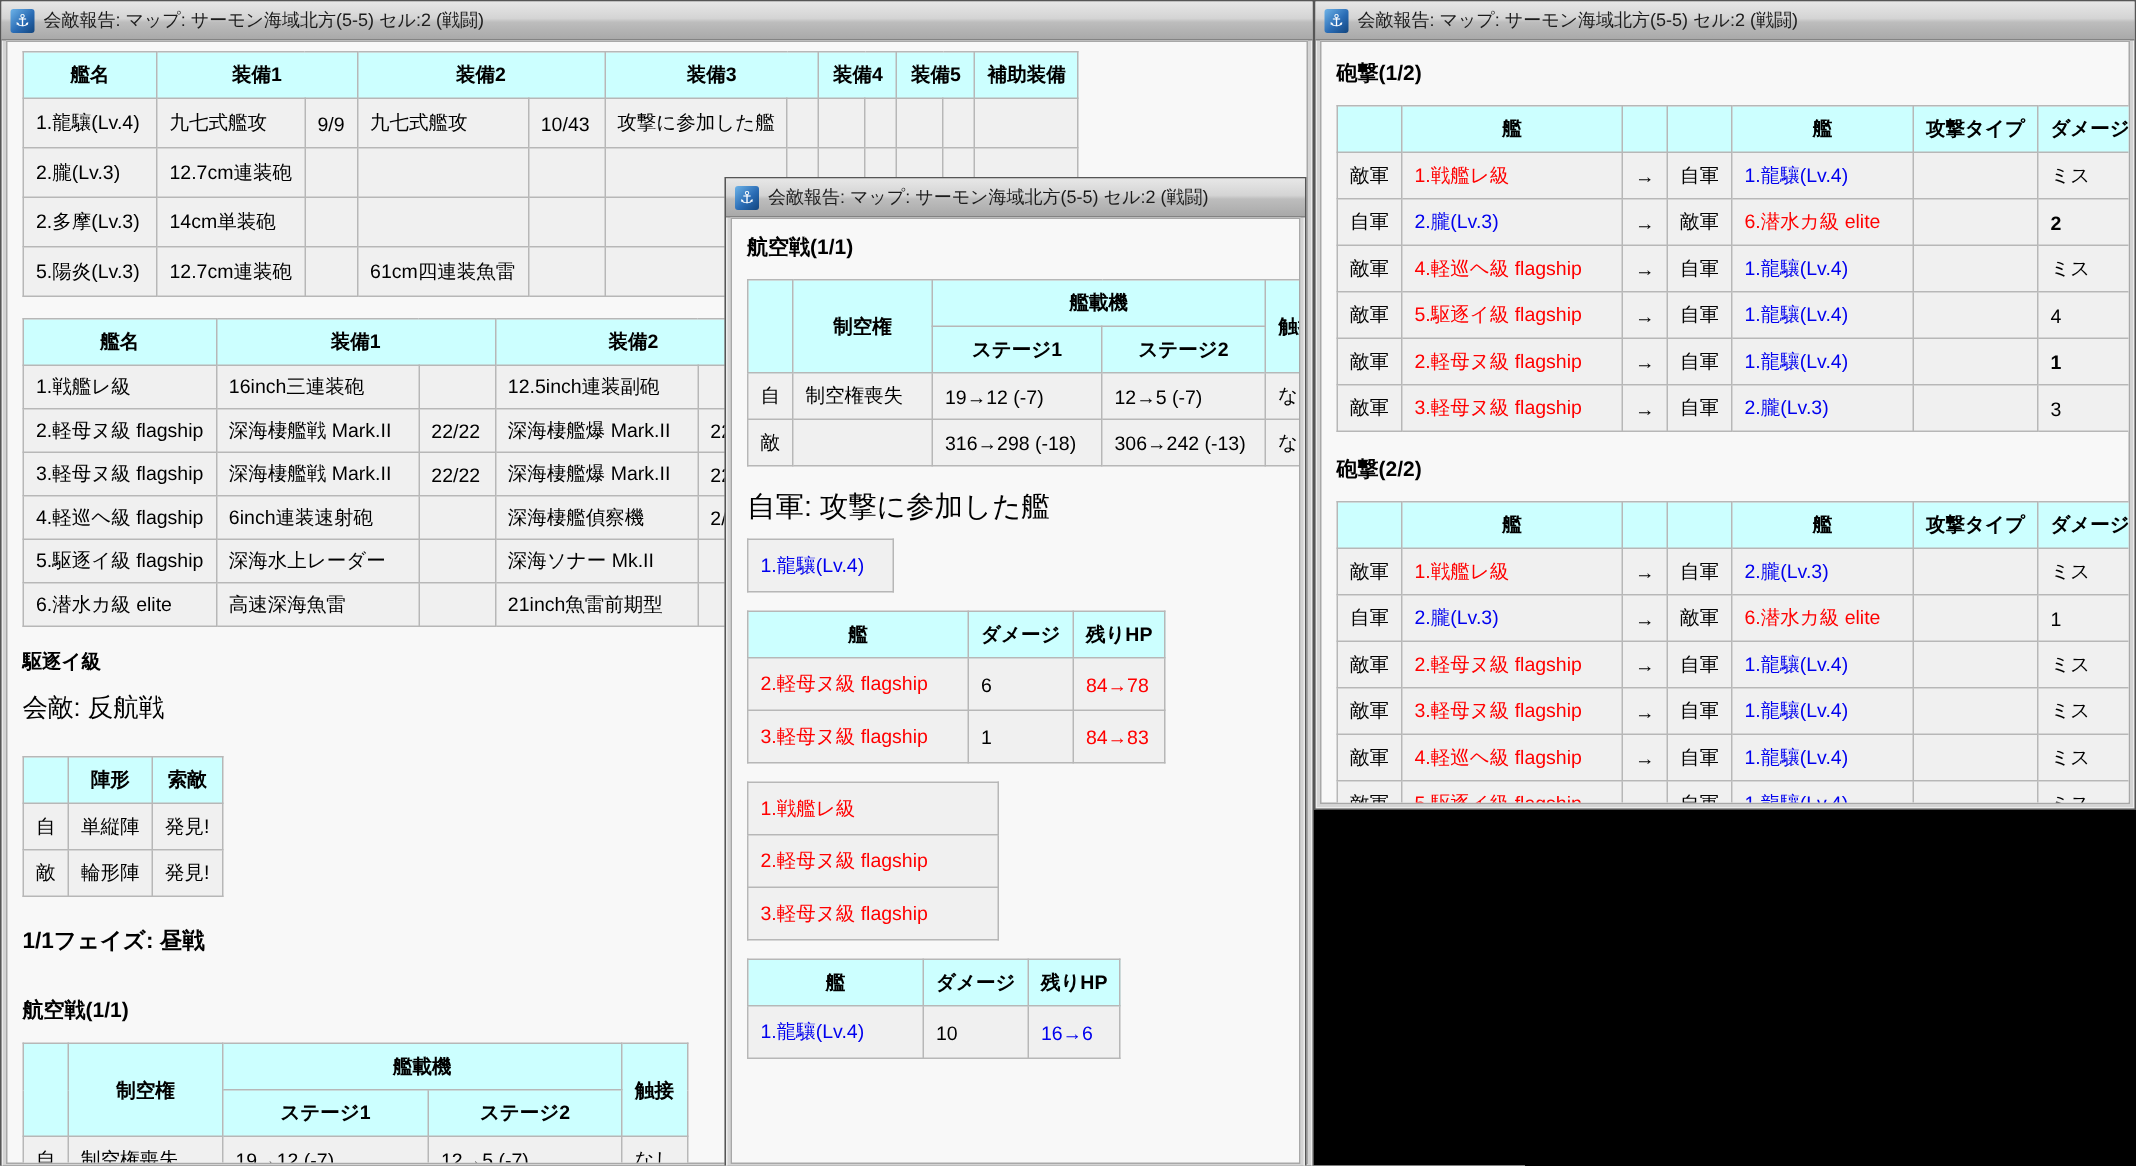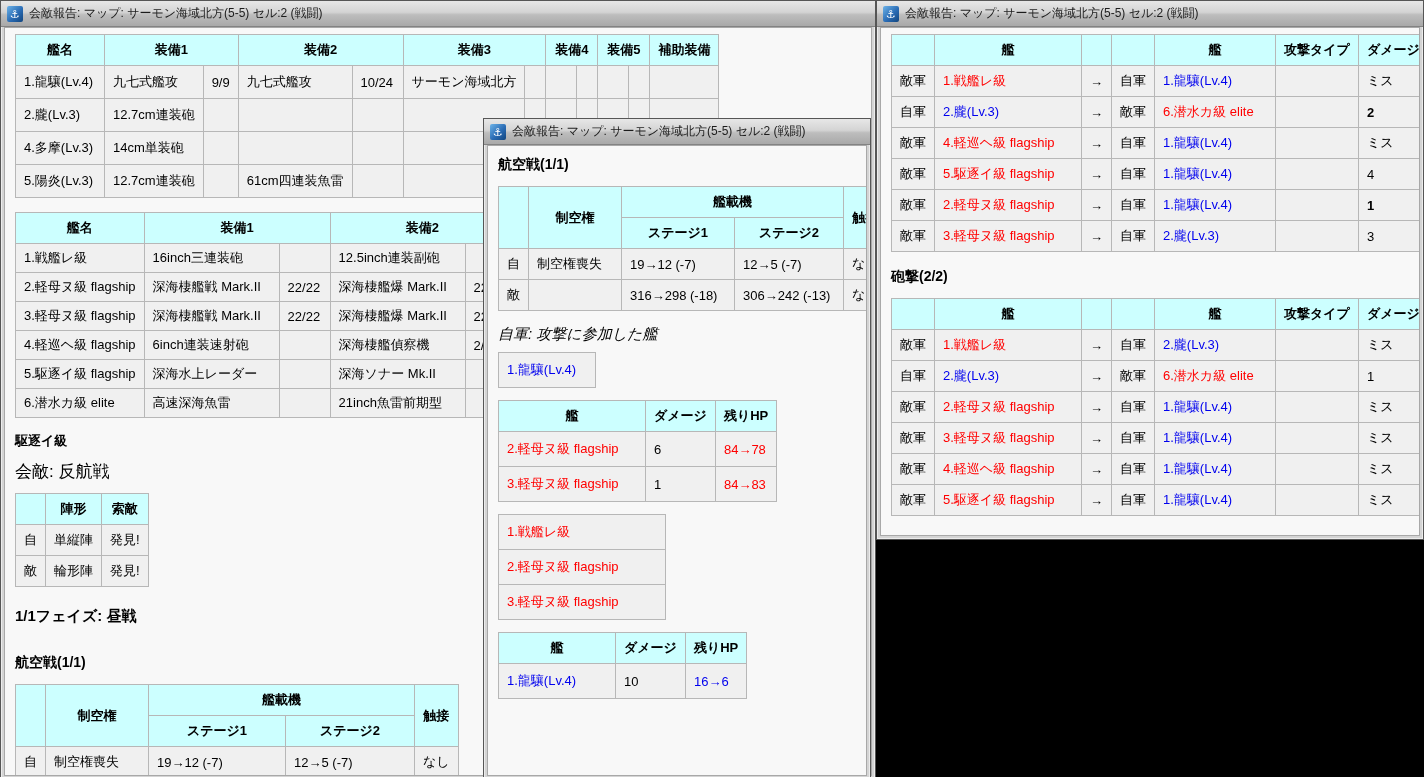--- a/index.html
+++ b/index.html
@@ -28,22 +28,22 @@
   }
   table{border-collapse:collapse;font-size:13px;border:1px solid #9d9d9d;}
   th,td{border:1px solid #b7b7b7;background:#f0f0f0;padding:6px 8px;text-align:left;white-space:nowrap;vertical-align:middle;}
   th{background:#ccffff;font-weight:bold;text-align:center;}
   .friend{color:#0000ee;}
   .enemy{color:#ff0000;}
   .crit{font-weight:bold;}
   .h13{font-size:13px;font-weight:bold;margin:14px 0 8px;}
   .h14{font-size:14px;font-weight:bold;margin:16px 0 12px;}
   .h15{font-size:15px;font-weight:bold;margin:20px 0 28px;}
-  .line17{font-size:17px;margin:10px 0 10px;font-weight:normal;}
-  .txt13{font-size:15px;margin:14px 0 8px;font-style:italic;}
+  .line17{font-size:17px;margin:10px 0 21px;font-weight:normal;}
+  .txt13{font-size:19px;margin:14px 0 8px;}
   .t-fleet td{padding:7px 8px;}
   .t-enemyfleet td{padding:5px 8px;}
   .t-shell td{padding:6px 8px;}
   .t-mid td{padding:8px 8px;}
   .mb12{margin-bottom:12px;} .mb14{margin-bottom:14px;} .mb16{margin-bottom:16px;}
   .n{min-width:4px;padding-left:4px;padding-right:4px;}
 </style>
 </head>
 <body>
 
@@ -65,22 +65,22 @@
           <th colspan="2" class="n">装備5</th>
           <th>補助装備</th>
         </tr>
       </thead>
       <tbody>
         <tr>
           <td>1.龍驤(Lv.4)</td>
           <td style="min-width:78px">九七式艦攻</td>
           <td class="n">9/9</td>
           <td style="min-width:86px">九七式艦攻</td>
-          <td class="n" style="min-width:34px">10/24</td>
-          <td style="min-width:104px">サーモン海域北方</td>
+          <td class="n" style="min-width:34px">10/43</td>
+          <td style="min-width:104px">攻撃に参加した艦</td>
           <td class="n"></td>
           <td class="n" style="min-width:14px"></td>
           <td class="n"></td>
           <td class="n" style="min-width:14px"></td>
           <td class="n"></td>
           <td style="min-width:36px"></td>
         </tr>
         <tr>
           <td>2.朧(Lv.3)</td>
           <td>12.7cm連装砲</td>
@@ -89,21 +89,21 @@
           <td class="n"></td>
           <td></td>
           <td class="n"></td>
           <td class="n"></td>
           <td class="n"></td>
           <td class="n"></td>
           <td class="n"></td>
           <td></td>
         </tr>
         <tr>
-          <td>4.多摩(Lv.3)</td>
+          <td>2.多摩(Lv.3)</td>
           <td>14cm単装砲</td>
           <td class="n"></td>
           <td></td>
           <td class="n"></td>
           <td></td>
           <td class="n"></td>
           <td class="n"></td>
           <td class="n"></td>
           <td class="n"></td>
           <td class="n"></td>
@@ -236,20 +236,21 @@
   </div>
 </div>
 
 <div class="window" style="left:876px;top:0;width:546px;height:538px;z-index:1">
   <div class="titlebar">
     <span class="app-icon">⚓</span>
     <span>会敵報告: マップ: サーモン海域北方(5-5) セル:2 (戦闘)</span>
   </div>
   <div class="content">
 
+    <div class="h14" style="margin-top:6px">砲撃(1/2)</div>
 
     <table class="t-shell mb16">
       <thead>
         <tr>
           <th class="n" style="min-width:30px"></th>
           <th style="min-width:130px">艦</th>
           <th class="n" style="min-width:14px"></th>
           <th class="n" style="min-width:30px"></th>
           <th style="min-width:104px">艦</th>
           <th>攻撃タイプ</th>

